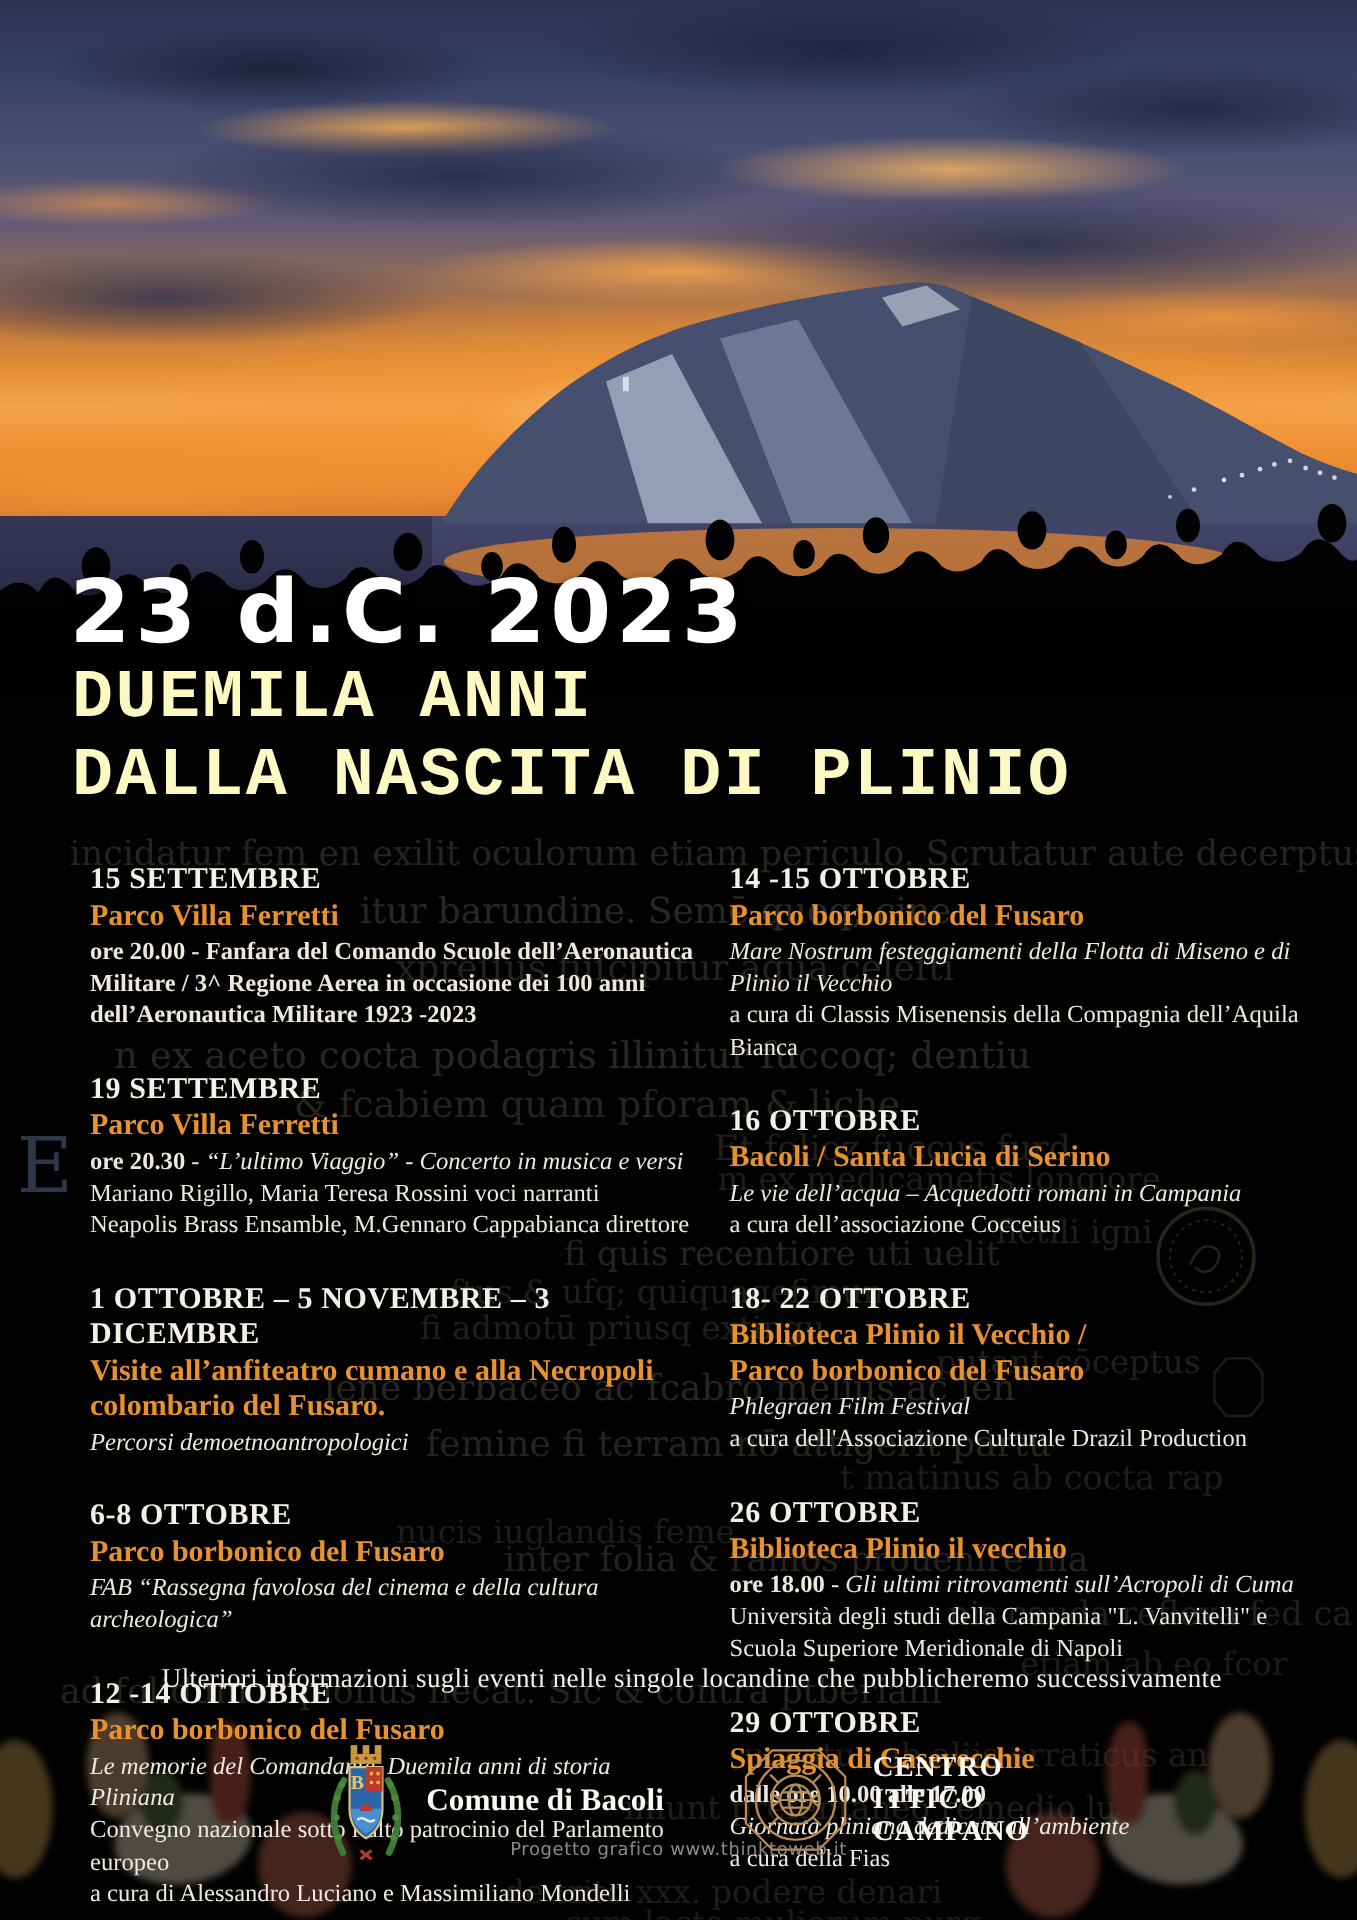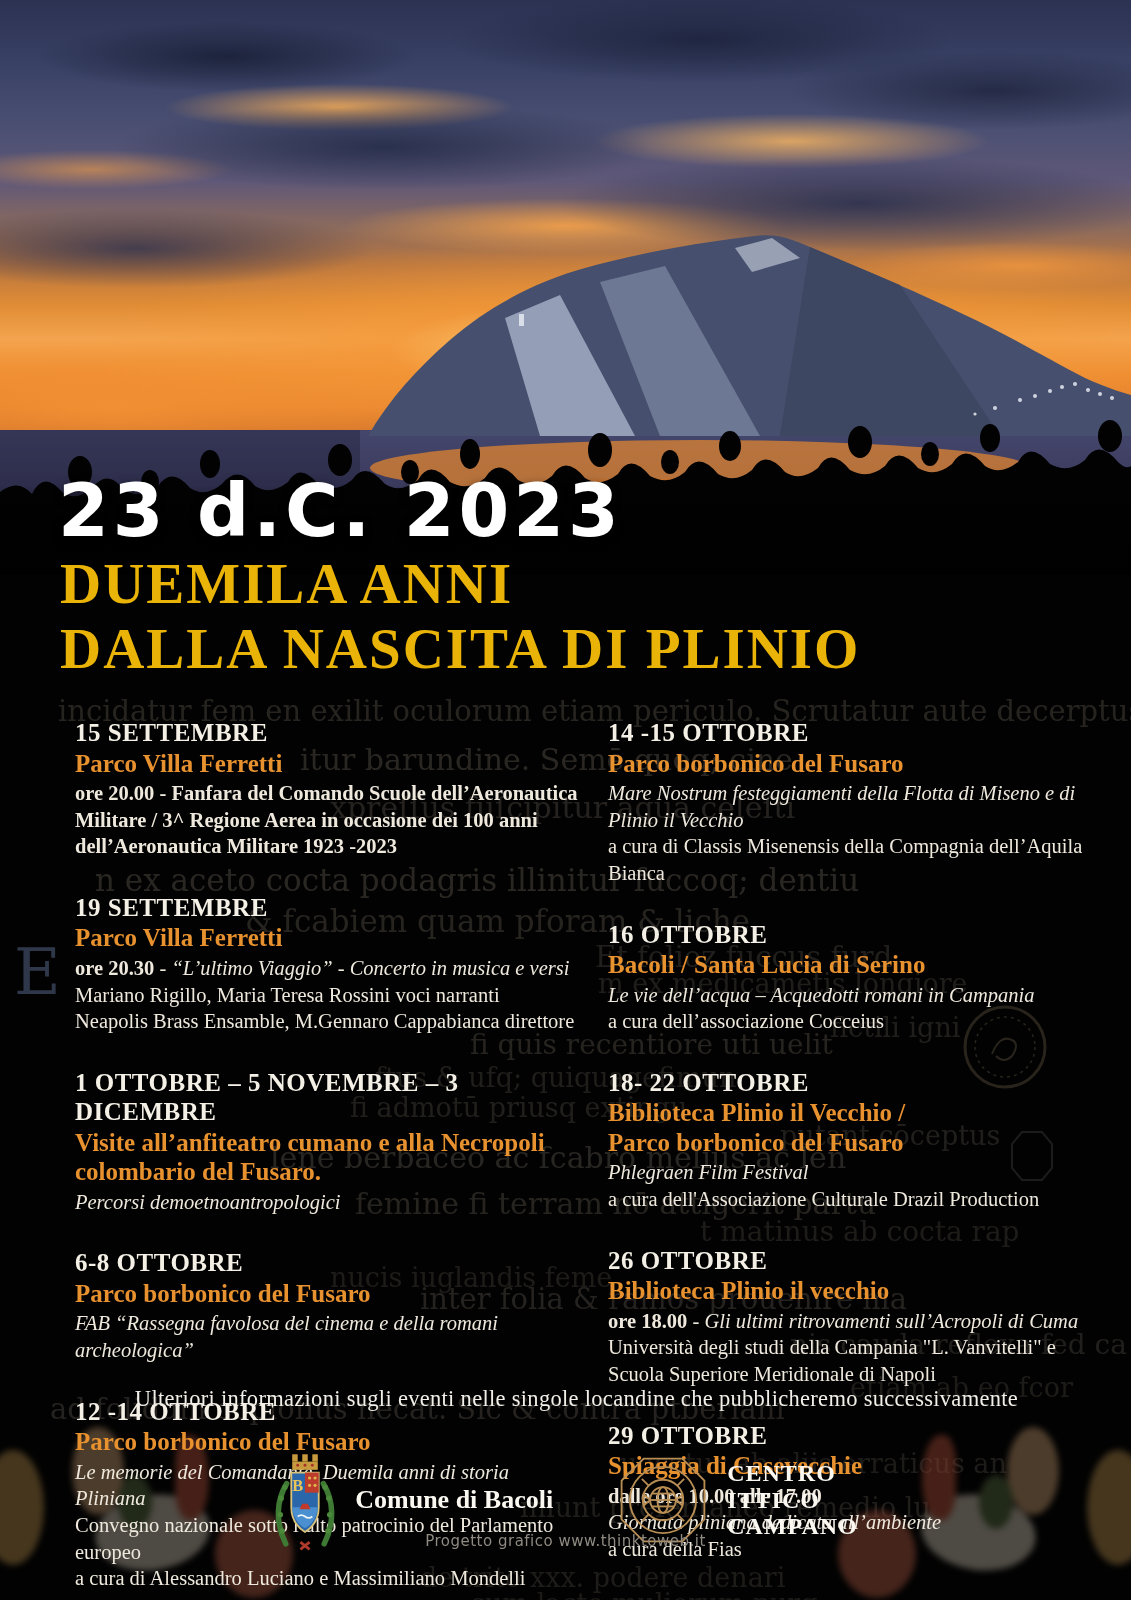--- a/index.html
+++ b/index.html
@@ -37,22 +37,22 @@
   }
   
   #title-year{
     position:absolute;left:58px;top:468px;
     font-family:"DejaVu Sans",sans-serif;font-weight:800;font-size:73px;
     color:#ffffff;letter-spacing:4px;text-shadow:0 3px 10px rgba(0,0,0,.55);
     z-index:6;
   }
   .title-serif{
     position:absolute;left:60px;z-index:6;
-    font-family:Liberation Serif, serif;font-weight:700;font-size:57px;
-    color:#eab308;letter-spacing:2px;white-space:nowrap;
+    font-family:Liberation Mono, monospace;font-weight:700;font-size:57px;
+    color:#fef9c3;letter-spacing:2px;white-space:nowrap;
   }
   #title-l1{top:551px;}
   #title-l2{top:616px;}
   
   #texture{position:absolute;left:0;top:540px;width:1131px;height:1060px;z-index:1;overflow:hidden;}
   .tex{
     position:absolute;font-family:"DejaVu Serif",serif;font-style:normal;
     color:#5a544b;white-space:nowrap;
   }
   
@@ -244,21 +244,21 @@
           <div class="ev-line"><span>Neapolis Brass Ensamble, M.Gennaro Cappabianca direttore</span></div>
         </div>
         <div class="event">
           <div class="ev-date">1 OTTOBRE – 5 NOVEMBRE – 3 DICEMBRE</div>
           <div class="ev-venue">Visite all’anfiteatro cumano e alla Necropoli colombario del Fusaro.</div>
           <div class="ev-line"><span class="i">Percorsi demoetnoantropologici</span></div>
         </div>
         <div class="event">
           <div class="ev-date">6-8 OTTOBRE</div>
           <div class="ev-venue">Parco borbonico del Fusaro</div>
-          <div class="ev-line"><span class="i">FAB  “Rassegna favolosa del cinema e della romani archeologica”</span></div>
+          <div class="ev-line"><span class="i">FAB  “Rassegna favolosa del cinema e della cultura archeologica”</span></div>
         </div>
         <div class="event">
           <div class="ev-date">12 -14 OTTOBRE</div>
           <div class="ev-venue">Parco borbonico del Fusaro</div>
           <div class="ev-line"><span class="i">Le memorie del Comandante. Duemila anni di storia Pliniana</span></div>
           <div class="ev-line"><span>Convegno nazionale sotto l’alto patrocinio del Parlamento europeo</span></div>
           <div class="ev-line"><span>a cura di Alessandro Luciano e Massimiliano Mondelli</span></div>
         </div>
       </div>
     <div id="col-right">

